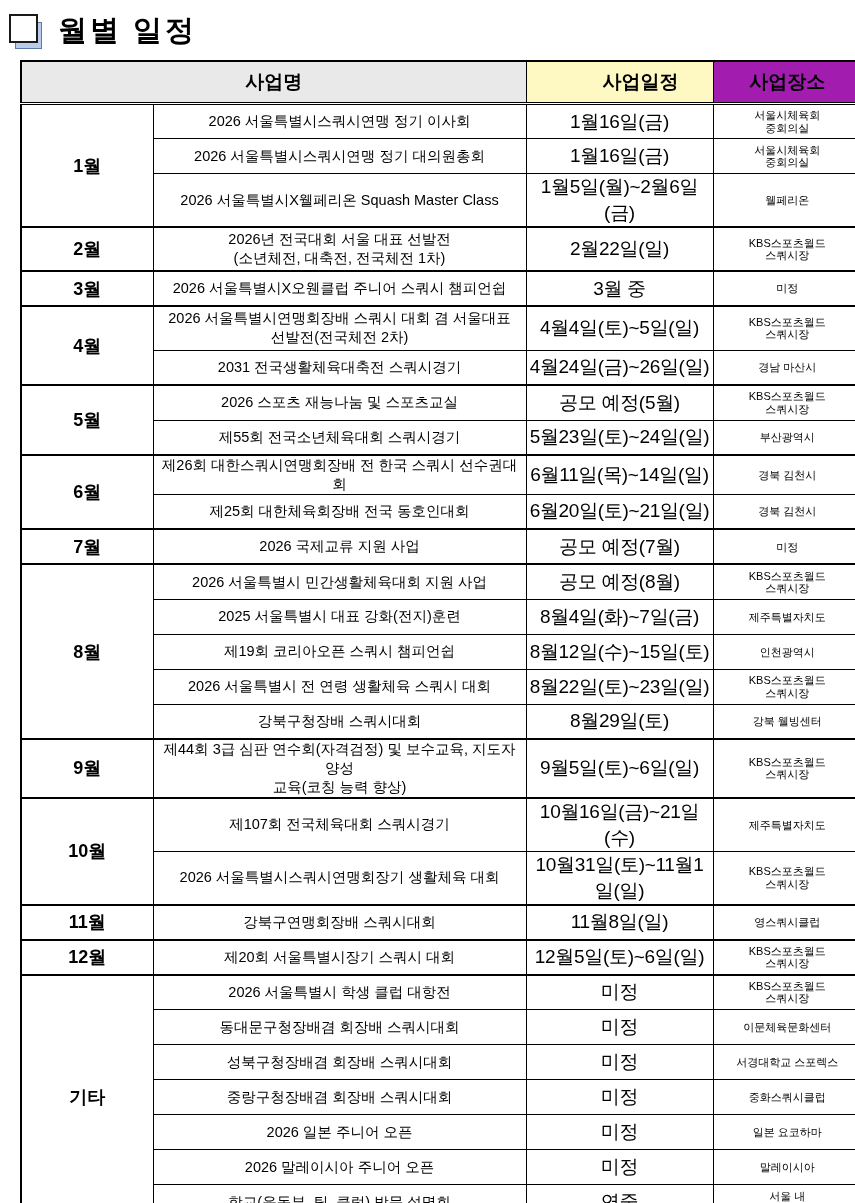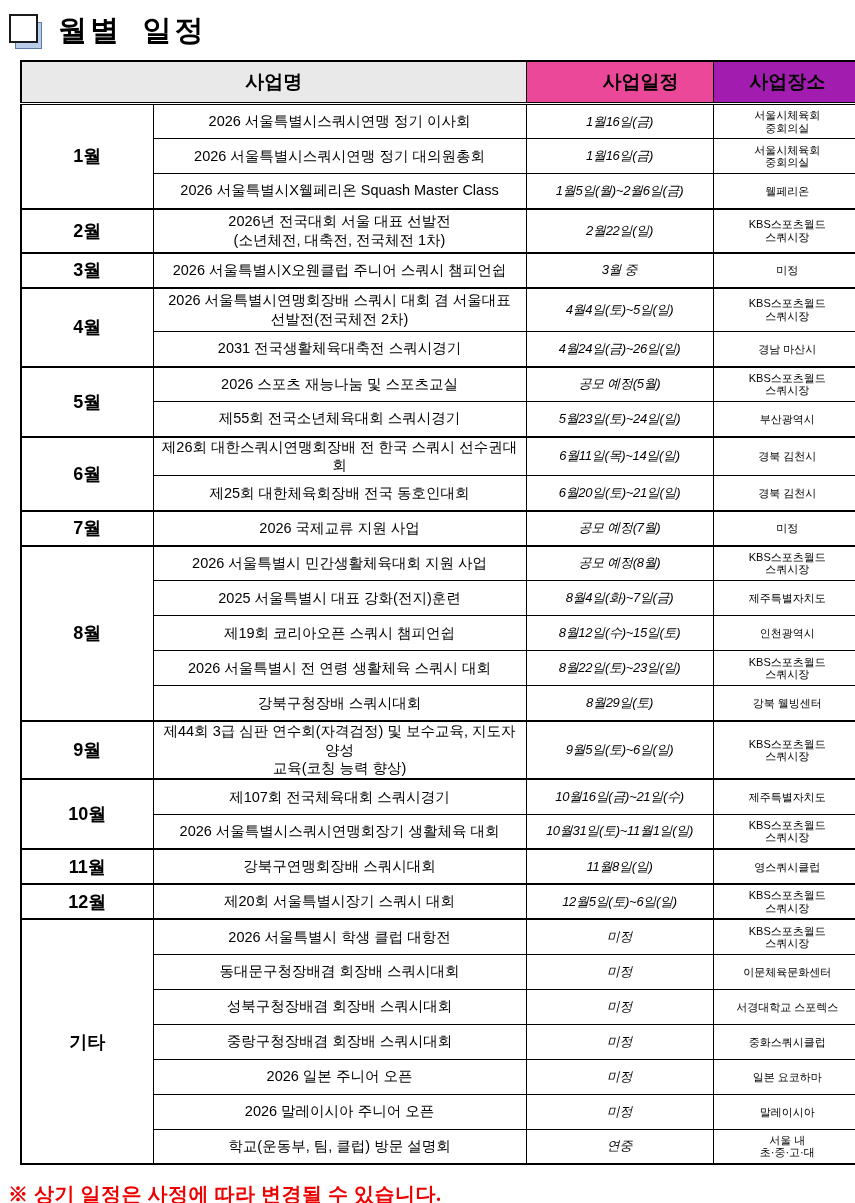--- a/index.html
+++ b/index.html
@@ -24,21 +24,21 @@
     position: absolute; left: 9px; top: 11px;
     width: 25px; height: 25px;
     background: #b9cde8; border: 1px solid #5a7aa8;
   }
   .layered-square .sq-front {
     position: absolute; left: 3px; top: 3px;
     width: 25px; height: 25px;
     background: #ffffff; border: 2px solid #1a1a1a;
   }
   .page-title {
-    font-family: Liberation Mono, monospace;
+    font-family: Liberation Sans, sans-serif;
     font-size: 29px; font-weight: bold; letter-spacing: 3px;
   }
 
   
   table.schedule {
     border-collapse: collapse;
     table-layout: fixed;
     width: 841px;
     margin: 6px 0 0 20px;
     border: 2px solid #000;
@@ -61,21 +61,21 @@
     font-size: 19px;
     font-weight: bold;
     border-bottom: 3px double #000;
   }
   tbody tr { height: 35px; }
   tbody tr.tall { height: 44px; }
   tbody tr.group-start td { border-top: 2px solid #000; }
 
   td.month-cell { font-size: 18px; font-weight: bold; }
   td.name-cell  { font-size: 14.5px; white-space: pre-line; line-height: 1.3; }
-  td.date-cell  { font-size: 13px; letter-spacing: -0.3px; font-style: italic; }
+  td.date-cell  { font-size: 19px; letter-spacing: -0.3px; }
   td.venue-cell { font-size: 11px; white-space: pre-line; line-height: 1.12; }
 
   
   .footnote {
     margin: 16px 0 0 8px;
     font-family: "Liberation Serif", "DejaVu Serif", serif;
     font-size: 20px;
     font-weight: bold;
     letter-spacing: 0.5px;
   }
@@ -96,21 +96,21 @@
   <table class="schedule">
     <colgroup>
       <col class="c-month">
         <col class="c-name">
         <col class="c-date">
         <col class="c-venue">
     </colgroup>
     <thead>
       <tr>
         <th colspan="2" style="background: rgb(233, 233, 233);">사업명</th>
-        <th style="background: #ec4899; padding-left: 44px;">사업일정</th>
+        <th style="background: #fef9c3; padding-left: 44px;">사업일정</th>
         <th style="background: #a21caf;">사업장소</th>
       </tr>
     </thead>
     <tbody>
         <tr class="group-start">
           <td class="month-cell" rowspan="3">1월</td>
           <td class="name-cell">2026 서울특별시스쿼시연맹 정기 이사회</td>
           <td class="date-cell">1월16일(금)</td>
           <td class="venue-cell">서울시체육회
 중회의실</td>

